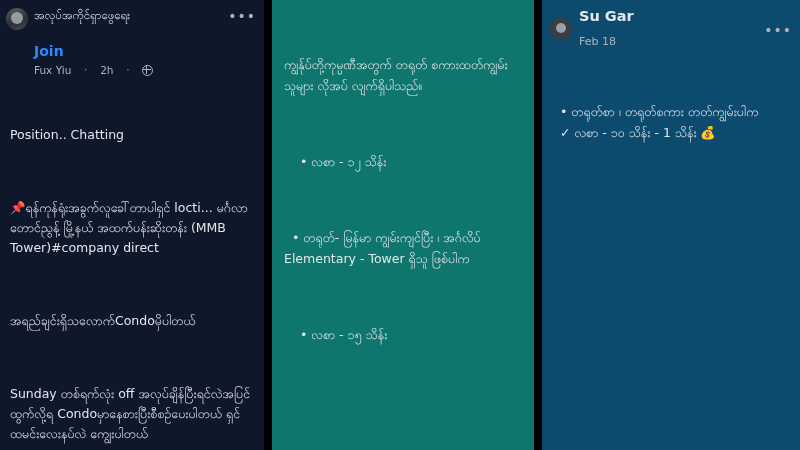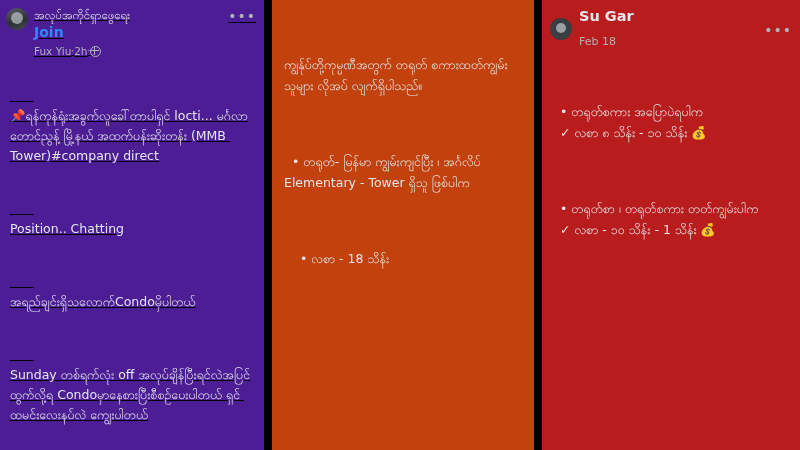--- a/index.html
+++ b/index.html
@@ -19,24 +19,24 @@
     height: 450px;
     gap: 0;
   }
   .panel {
     position: relative;
     height: 450px;
     background: #0b0b0b;
     overflow: hidden;
     box-sizing: border-box;
   }
-  .panel-1 { width: 264px; background: #4c1d95; text-decoration: underline; }
+  .panel-1 { width: 264px; background: #0f172a; }
   .gap { width: 8px; background: #000; height: 450px; flex: 0 0 8px; }
-  .panel-2 { width: 262px; background: #c2410c; }
-  .panel-3 { width: 258px; background: #b91c1c; }
+  .panel-2 { width: 262px; background: #0f766e; }
+  .panel-3 { width: 258px; background: #0c4a6e; }
 
   
   .post-head {
     display: flex;
     align-items: flex-start;
     padding: 8px 8px 0 6px;
     gap: 6px;
   }
   .avatar {
     width: 22px;
@@ -74,36 +74,36 @@
     flex: 1 1 auto;
     min-width: 0;
   }
   .group-name {
     color: #e4e6eb;
     font-size: 11.5px;
     line-height: 14px;
     word-break: break-word;
   }
   .join-row {
-    margin-top: 0;
+    margin-top: 19px;
   }
   .join-link {
     color: #2e89ff;
     font-size: 14px;
     font-weight: bold;
     line-height: 16px;
   }
   .author-line {
     color: #b0b3b8;
     font-size: 10.5px;
     line-height: 14px;
     margin-top: 3px;
     display: flex;
     align-items: center;
-    gap: 0;
+    gap: 13px;
   }
   .author-name { color: #b0b3b8; }
   .dot-sep { color: #b0b3b8; font-size: 9px; }
   .globe-icon {
     display: inline-block;
     width: 9px; height: 9px;
     border: 1px solid #b0b3b8;
     border-radius: 50%;
     position: relative;
   }
@@ -182,53 +182,52 @@
           <span class="dot-sep">·</span>
           <span>2h</span>
           <span class="dot-sep">·</span>
           <span class="globe-icon"></span>
         </div>
       </div>
       <div class="kebab">•••</div>
     </div>
 
     <div class="body p1">
+      <div class="blk">Position.. Chatting</div>
       <div class="blk">📌ရန်ကုန်ရုံးအခွက်လူခေါ်တာပါရှင် locti... မင်္ဂလာတောင်ညွန့် မြို့နယ် အထက်ပန်းဆိုးတန်း (MMB Tower)#company direct</div>
-      <div class="blk">Position.. Chatting</div>
       <div class="blk">အရည်ချင်းရှိသလောက်Condoမှိပါတယ်</div>
       <div class="blk tight">Sunday တစ်ရက်လုံး off အလုပ်ချိန်ပြီးရင်လဲအပြင်ထွက်လို့ရ Condoမှာနေစားပြီးစီစဉ်ပေးပါတယ် ရှင် ထမင်းလေးနပ်လဲ ကျွေးပါတယ်</div>
     </div>
   </div>
 
   <div class="gap"></div>
 
   <div class="panel panel-2">
     <div class="body p2">
       <div class="blk">ကျွန်ုပ်တို့ကုမ္ပဏီအတွက် တရုတ် စကားထတ်ကျွမ်းသူများ လိုအပ် လျက်ရှိပါသည်။</div>
+      <div class="blk">    • လစာ - ၁၂ သိန်း</div>
       <div class="blk">  • တရုတ်- မြန်မာ ကျွမ်းကျင်ပြီး ၊ အင်္ဂလိပ်    Elementary - Tower ရှိသူ ဖြစ်ပါက</div>
-      <div class="blk">    • လစာ - 18 သိန်း</div>
+      <div class="blk">    • လစာ - ၁၅ သိန်း</div>
       
       
     </div>
   </div>
 
   <div class="gap"></div>
 
   <div class="panel panel-3">
     <div class="sg-head">
       <div class="avatar avatar-gray"></div>
       <div class="head-text">
         <div class="sg-name">Su Gar</div>
         <div class="sg-date">Feb 18</div>
       </div>
       <div class="kebab">•••</div>
     </div>
 
     <div class="body p3">
-      <div class="blk">  • တရုတ်စကား အပြောပဲရပါက
-  ✓ လစာ ၈ သိန်း - ၁၀ သိန်း 💰</div>
       <div class="blk">  • တရုတ်စာ ၊ တရုတ်စကား တတ်ကျွမ်းပါက
   ✓ လစာ - ၁၀ သိန်း - 1 သိန်း 💰</div>
       
     </div>
   </div>
 
 </div>
 
 </body></html>

